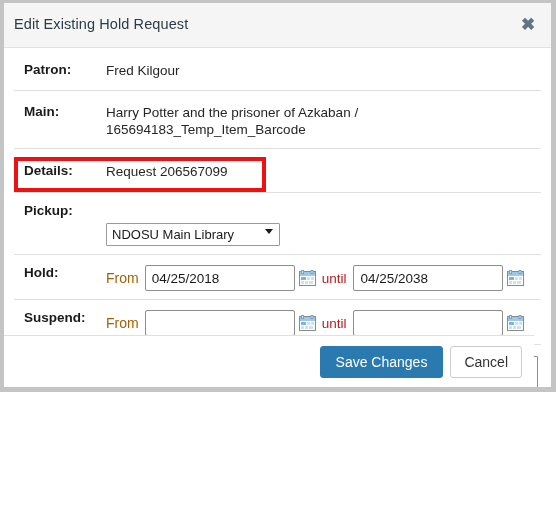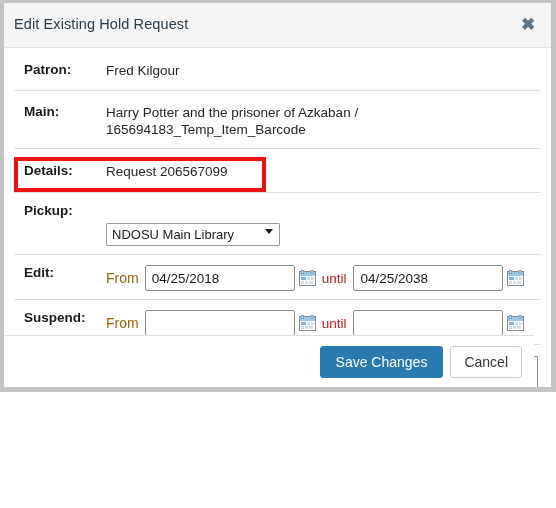--- a/index.html
+++ b/index.html
@@ -270,21 +270,21 @@
         <span class="select-wrap">
           <select class="pickup-select">
             <option>NDOSU Main Library</option>
           </select>
           <span class="select-arrow"></span>
         </span>
       </div>
     </div>
 
     <div class="form-row row-dates">
-      <div class="row-label">Edit:</div>
+      <div class="row-label">Hold:</div>
       <div class="row-value">
         <div class="date-group">
           <span class="date-prefix">From</span>
           <input class="date-input" type="text" value="04/25/2018" style="">
           <svg class="cal-icon" viewBox="0 0 17 16">
             <rect x="0.5" y="1.5" width="16" height="14" fill="#ffffff" stroke="#8a8a8a"></rect>
             <rect x="1" y="2" width="15" height="4" fill="#9ec8e8"></rect>
             <rect x="2.5" y="0.5" width="2" height="3" fill="#d8e8f4" stroke="#7b9fc0"></rect>
             <rect x="12" y="0.5" width="2" height="3" fill="#d8e8f4" stroke="#7b9fc0"></rect>
             <rect x="2" y="7" width="5" height="3" fill="#7fb2de"></rect>

